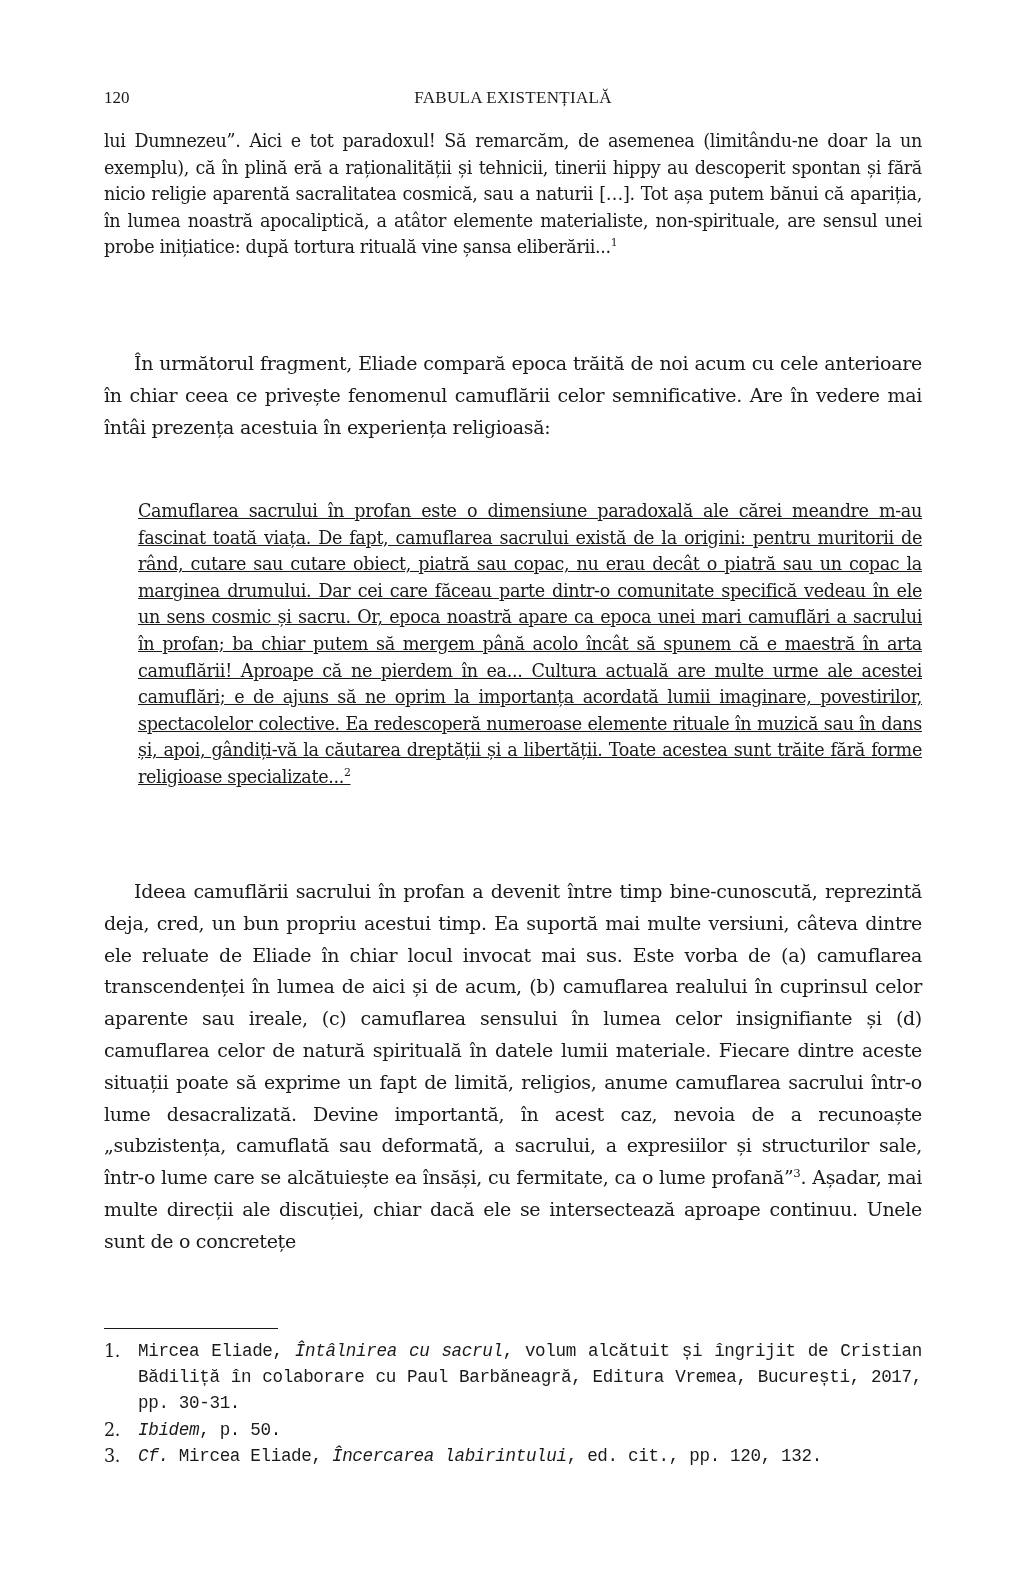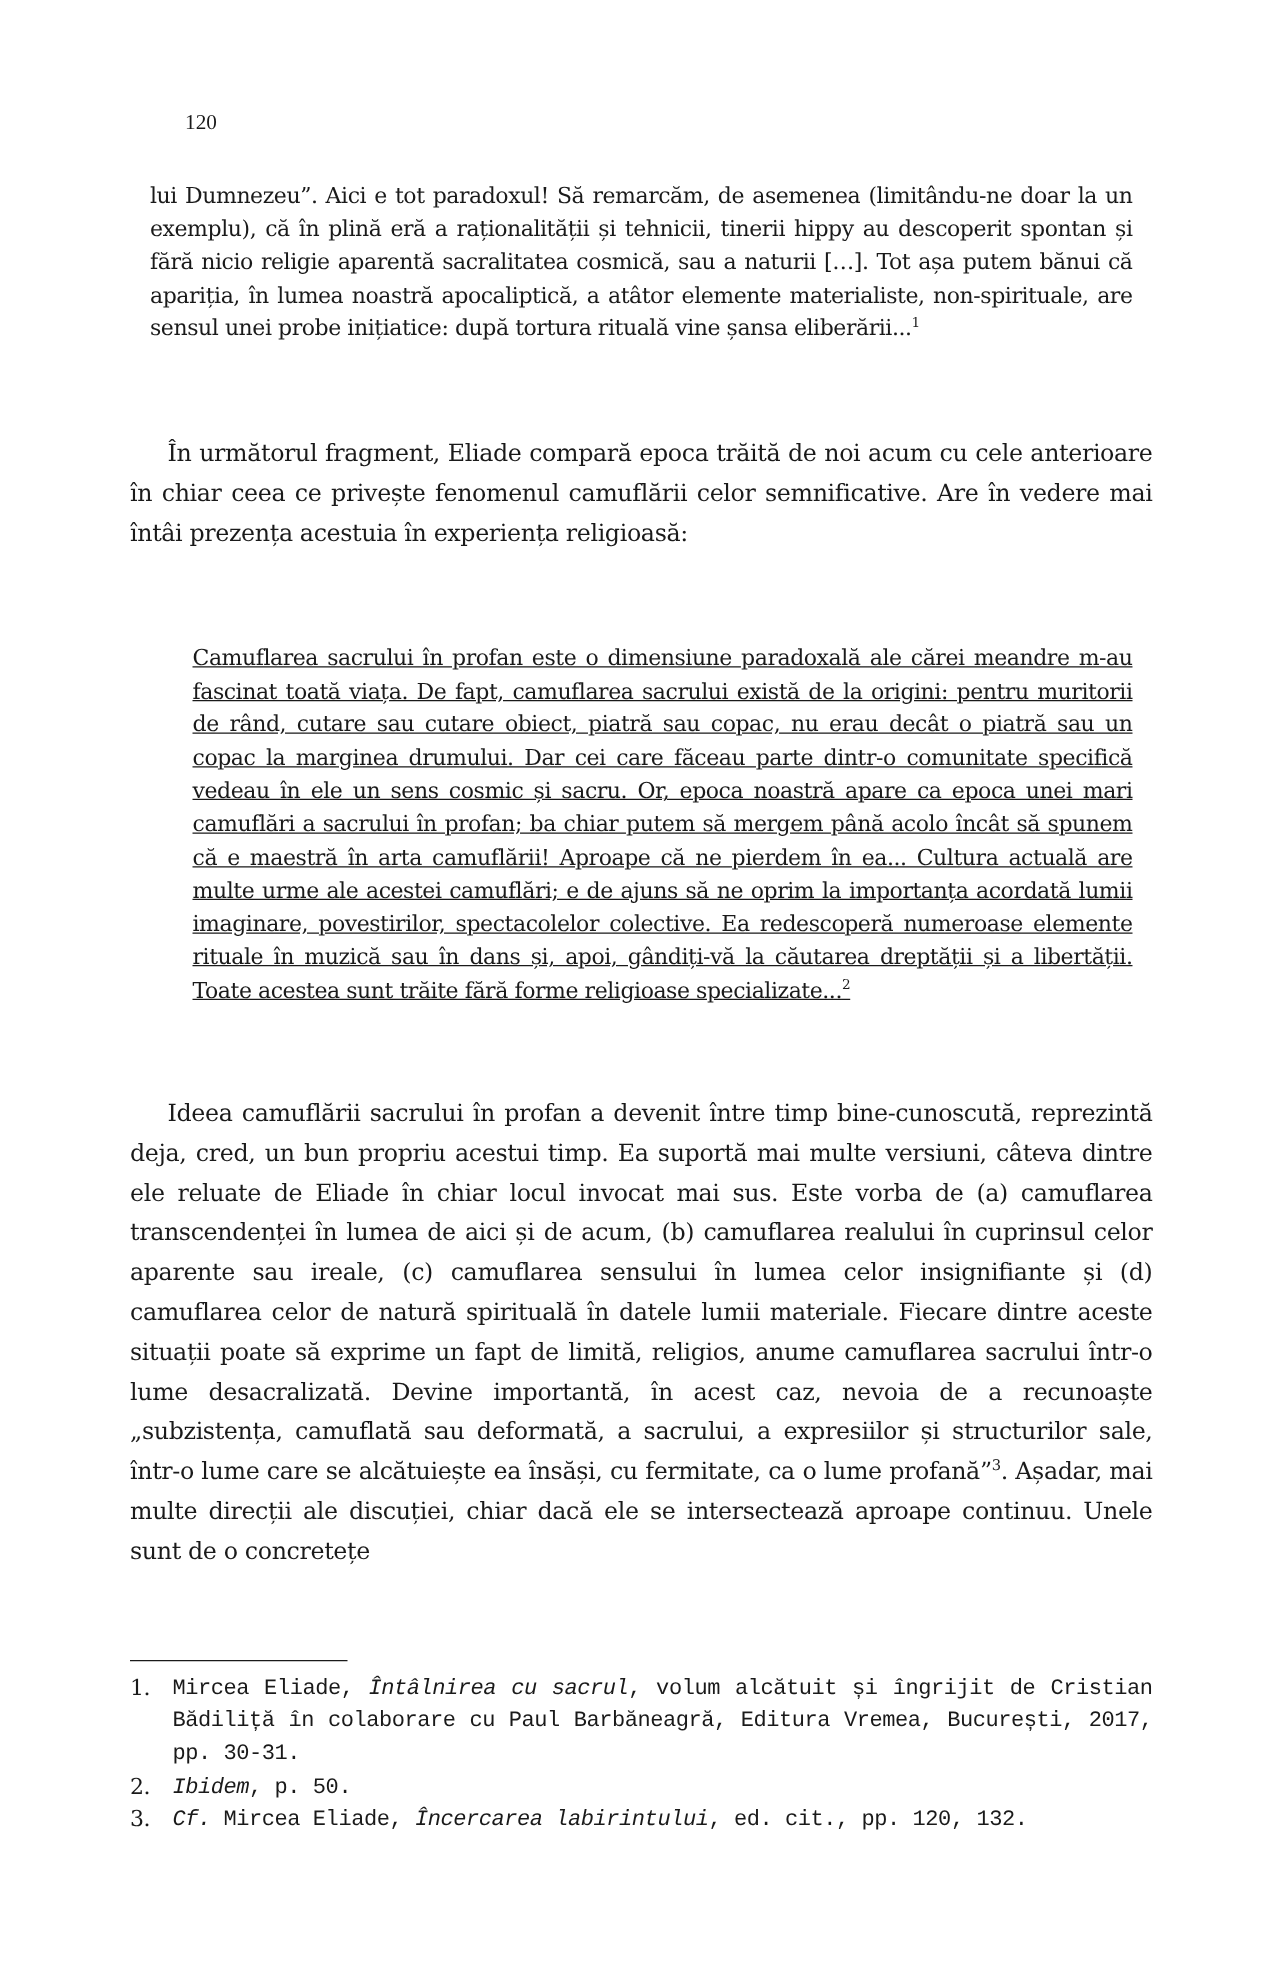--- a/index.html
+++ b/index.html
@@ -22,41 +22,40 @@
       width: 818px;
     }
     .running-head {
       position: absolute;
       top: 88px;
       left: 0;
       width: 818px;
       height: 24px;
       font-family: "Liberation Serif", "DejaVu Serif", serif;
       font-size: 17px;
-      margin-left: 44px;
     }
     .page-number {
       position: absolute;
       left: 0;
       top: 0;
     }
     .running-title {
       position: absolute;
       left: 0;
       width: 818px;
       text-align: center;
       top: 0;
       letter-spacing: 0.3px;
     }
     .small-text {
       font-family: "DejaVu Serif", "Liberation Serif", serif;
       font-size: 17.6px;
       line-height: 26.6px;
       text-align: justify;
-      margin: 16px;
+      margin: 0;
       letter-spacing: -0.35px;
     }
     .quote-top {
       position: absolute;
       top: 128px;
       left: 0;
       width: 818px;
     }
     .main-para {
       font-family: "DejaVu Serif", "Liberation Serif", serif;
@@ -127,20 +126,21 @@
       font-style: italic;
     }
   </style>
 </head>
 <body>
 
 <div class="page">
 
   <div class="running-head">
     <span class="page-number">120</span>
+    <span class="running-title">FABULA EXISTENȚIALĂ</span>
   </div>
 
   <div class="quote-top">
     <p class="small-text"><span>lui Dumnezeu”. Aici e tot paradoxul! Să remarcăm, de asemenea (limitându-ne doar la un exemplu), că în plină eră a raționalității și tehnicii, tinerii hippy au descoperit spontan și fără nicio religie aparentă sacralitatea cosmică, sau a naturii […]. Tot așa putem bănui că apariția, în lumea noastră apocaliptică, a atâtor elemente materialiste, non-spirituale, are sensul unei probe inițiatice: după tortura rituală vine șansa eliberării...</span><sup>1</sup></p>
   </div>
 
   <div class="para-1">
     <p class="main-para">În următorul fragment, Eliade compară epoca trăită de noi acum cu cele anterioare în chiar ceea ce privește fenomenul camuflării celor semnificative. Are în vedere mai întâi prezența acestuia în experiența religioasă:</p>
   </div>
 

